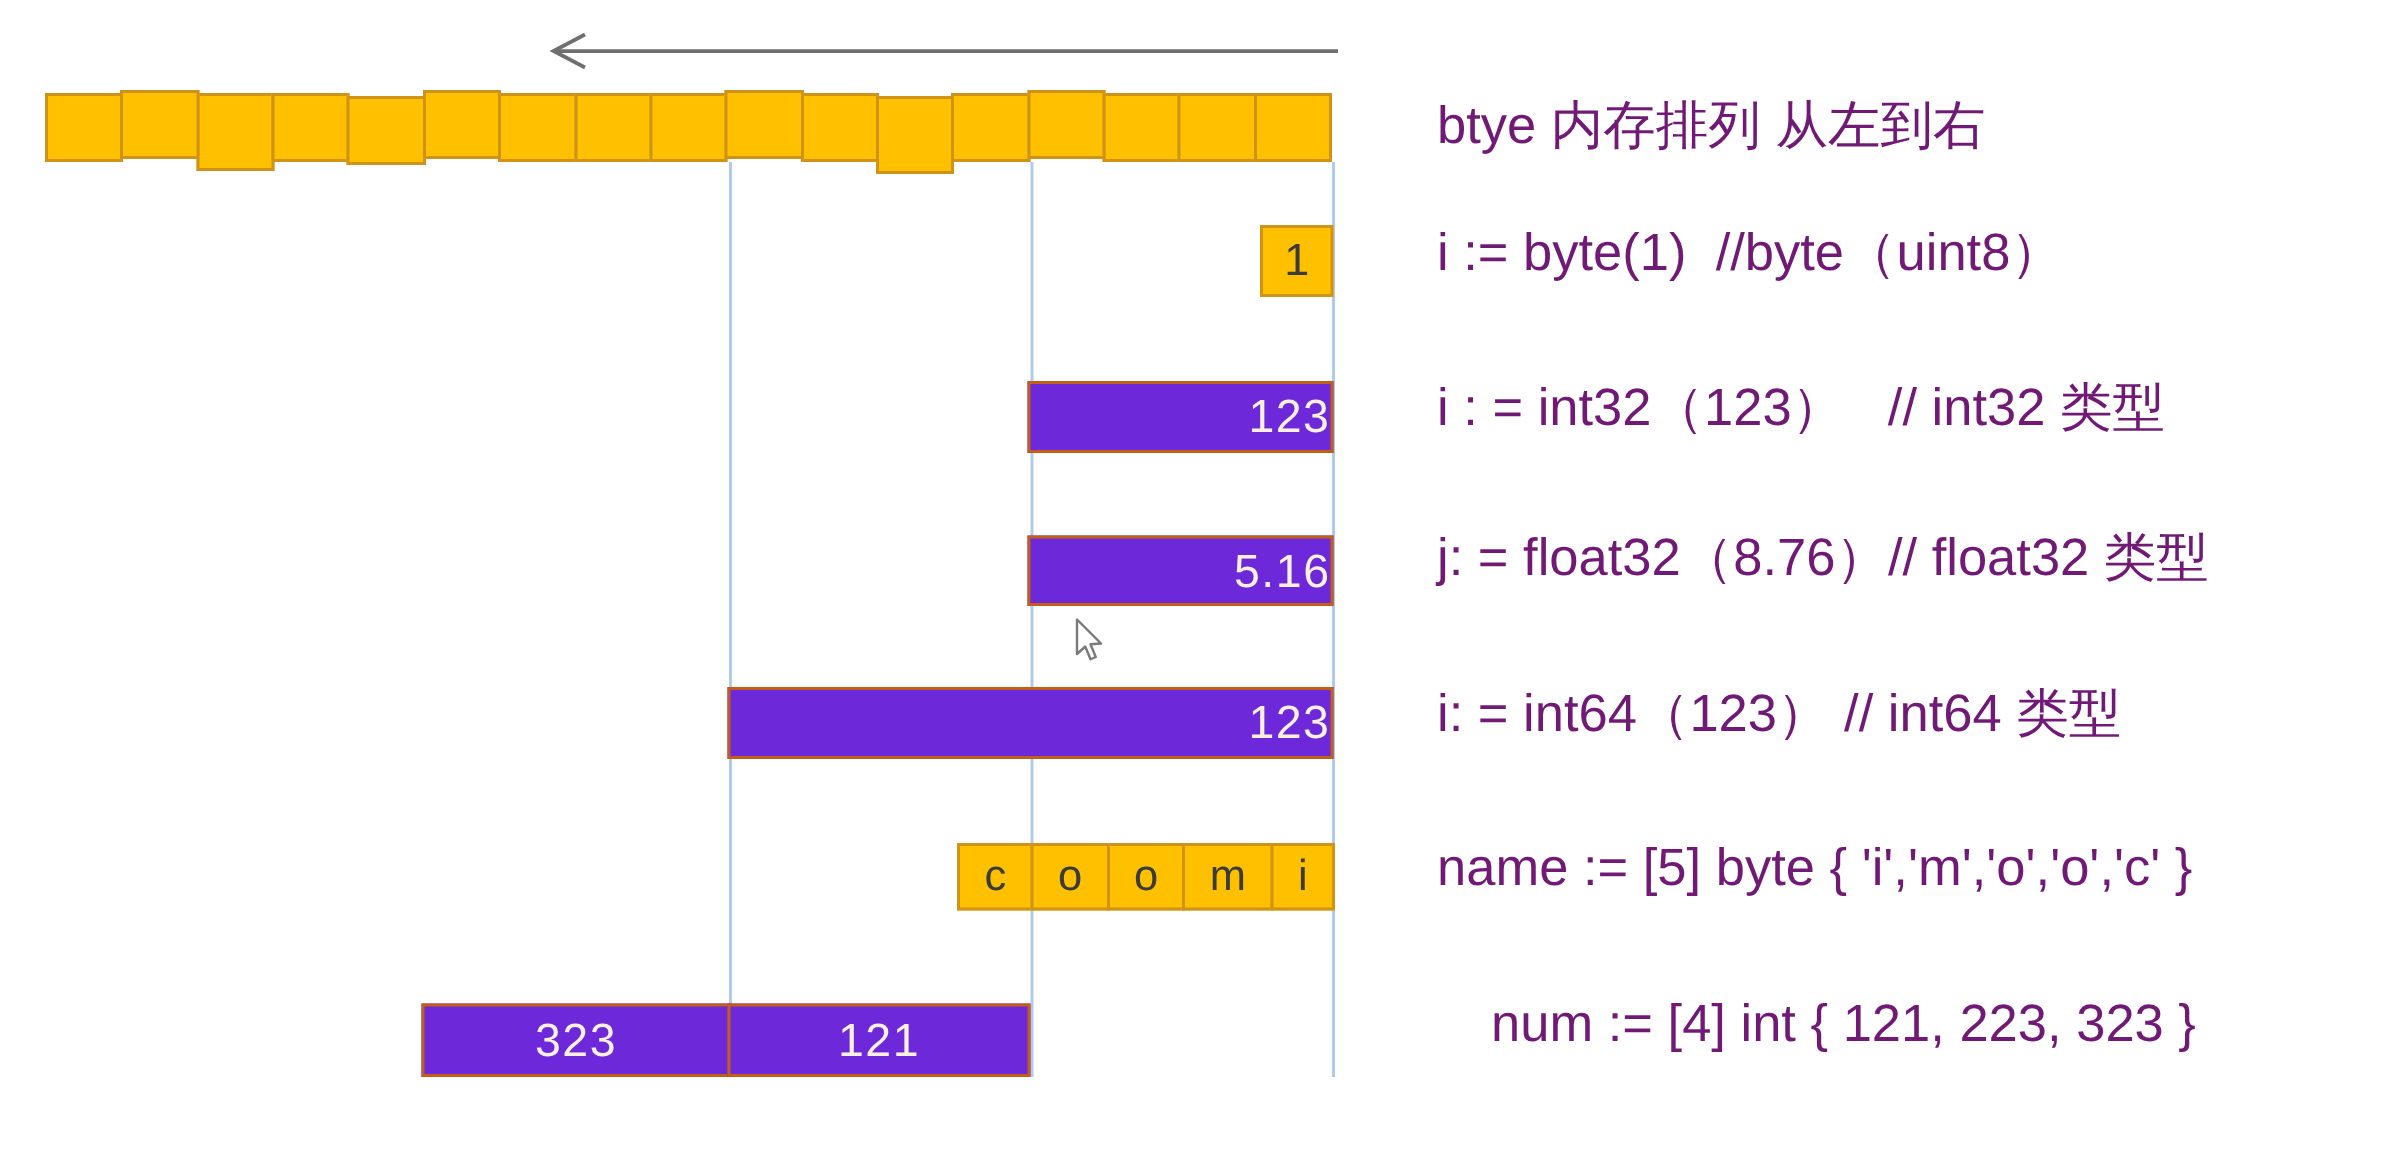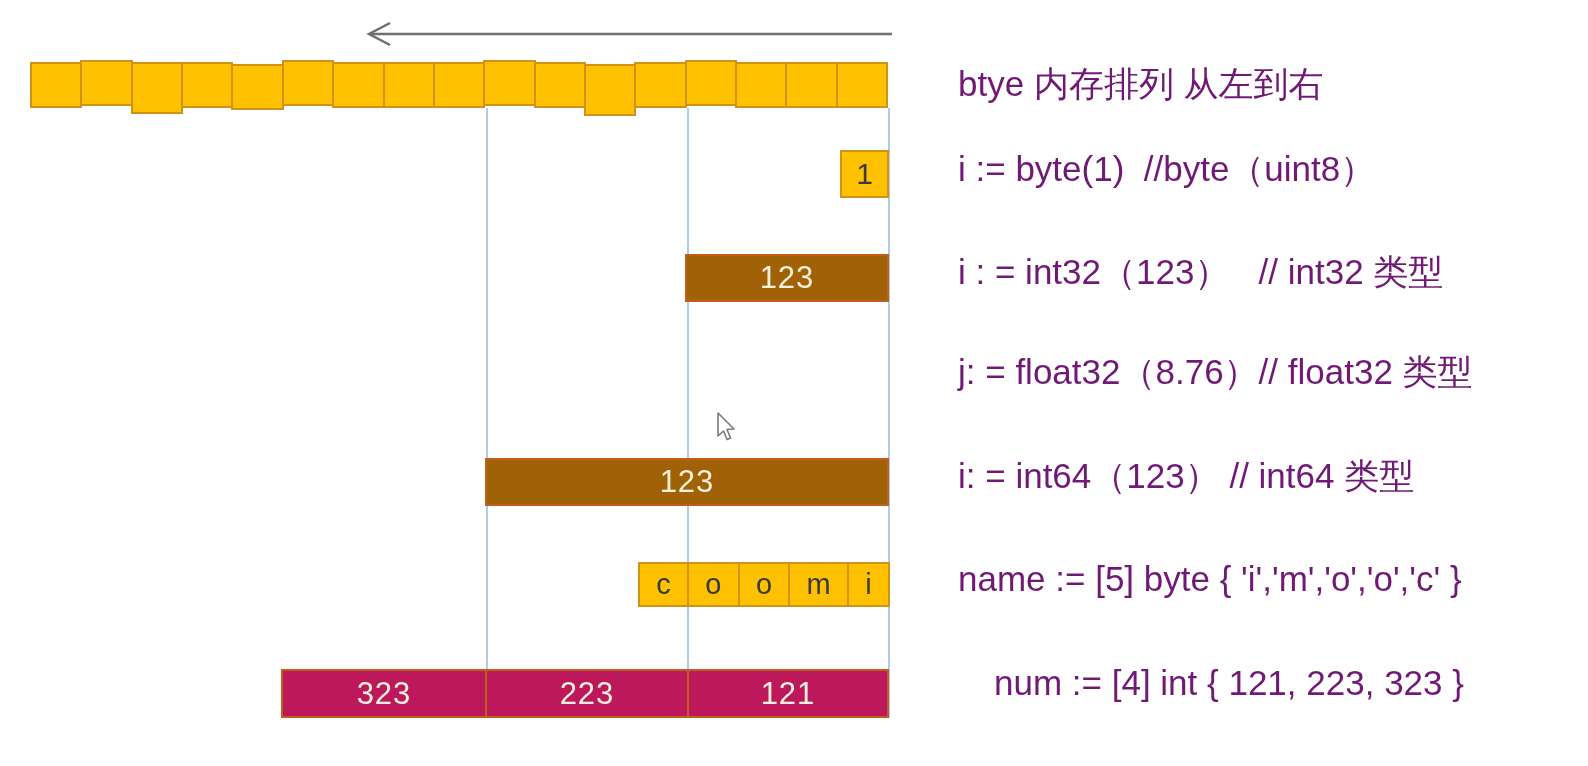--- a/index.html
+++ b/index.html
@@ -28,22 +28,22 @@
   .vline.l3{left:888px;}
   
   .one-cell{
     position:absolute;left:840px;top:150px;width:49px;height:48px;z-index:1;
     background:#FFC000;border:2px solid #CE9318;box-sizing:border-box;
     display:flex;align-items:center;justify-content:center;
     font-size:30px;color:#3B3B3B;
   }
   
   .obar{
-    position:absolute;z-index:1;background:#a16207;border:2px solid #C05E1A;box-sizing:border-box;
-    display:flex;align-items:center;justify-content:center;
+    position:absolute;z-index:1;background:#6d28d9;border:2px solid #C05E1A;box-sizing:border-box;
+    display:flex;align-items:center;justify-content:flex-end;
     color:#FAF0DC;font-size:31px;letter-spacing:1px;
   }
   .obar.int32{left:685px;top:254px;width:204px;height:48px;}
   .obar.float32{left:685px;top:357px;width:204px;height:47px;}
   .obar.int64{left:485px;top:458px;width:404px;height:48px;}
   
   .name-row{
     position:absolute;left:638px;top:562px;width:252px;height:45px;z-index:1;
     display:flex;
   }
@@ -51,21 +51,21 @@
     flex:1 1 auto;background:#FFC000;border:2px solid #CE9318;margin-left:-2px;
     display:flex;align-items:center;justify-content:center;
     font-size:29px;color:#3B3B3B;
   }
   .ncell:first-child{margin-left:0;}
   
   .num-row{
     position:absolute;left:281px;top:669px;height:49px;z-index:1;display:flex;
   }
   .nseg{
-    background:#be185d;border:2px solid #C05E1A;box-sizing:border-box;margin-left:-2px;
+    background:#6d28d9;border:2px solid #C05E1A;box-sizing:border-box;margin-left:-2px;
     display:flex;align-items:center;justify-content:center;
     color:#FAF0DC;font-size:31px;letter-spacing:1px;
   }
   .nseg.s0{width:206px;margin-left:0;}
   .nseg.s1{width:204px;}
   .nseg.s2{width:202px;}
   
   .note{
     position:absolute;left:958px;white-space:pre;color:#701a75;
     font-size:35px;line-height:44px;
@@ -115,20 +115,23 @@
   <div class="vline l3"></div>
 
   <div class="one-cell">
     <span>1</span>
   </div>
 
   <div class="obar int32">
     <span>123</span>
   </div>
 
+  <div class="obar float32">
+    <span>5.16</span>
+  </div>
 
   <div class="obar int64">
     <span>123</span>
   </div>
 
   <div class="name-row">
     <div class="ncell">
         <span>c</span>
       </div>
     <div class="ncell">
@@ -142,23 +145,20 @@
       </div>
     <div class="ncell">
         <span>i</span>
       </div>
   </div>
 
   <div class="num-row">
     <div class="nseg s0">
         <span>323</span>
       </div>
-    <div class="nseg s1">
-        <span>223</span>
-      </div>
     <div class="nseg s2">
         <span>121</span>
       </div>
   </div>
 
   <svg class="cursor-svg" viewBox="0 0 24 32">
     <path d="M4,2 L4,25 L9.5,20 L13,28.5 L16.5,27 L13,18.5 L20,18 Z" fill="#ffffff" stroke="#7a7a7a" stroke-width="1.6" stroke-linejoin="round"></path>
   </svg>
 
   <div>

